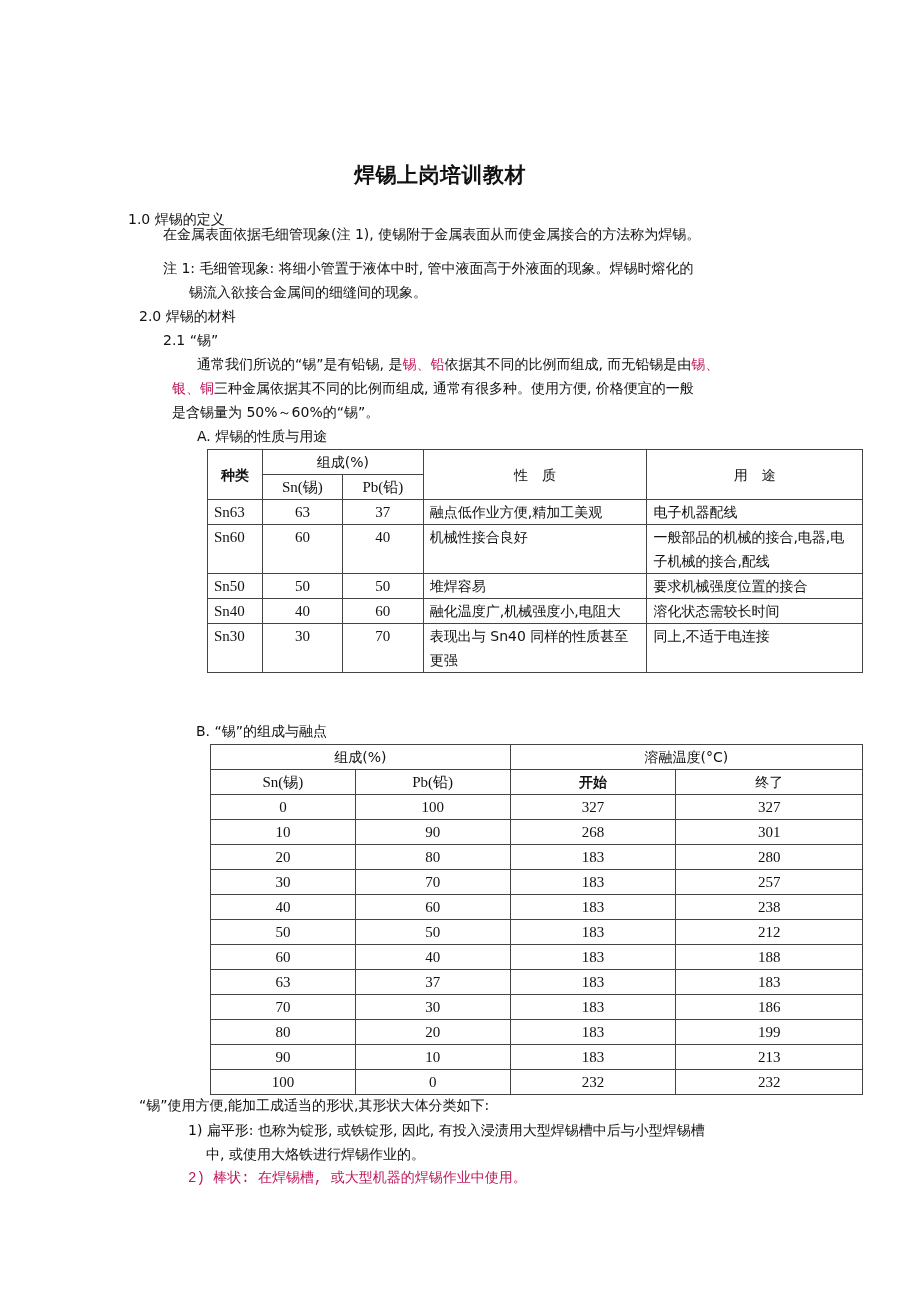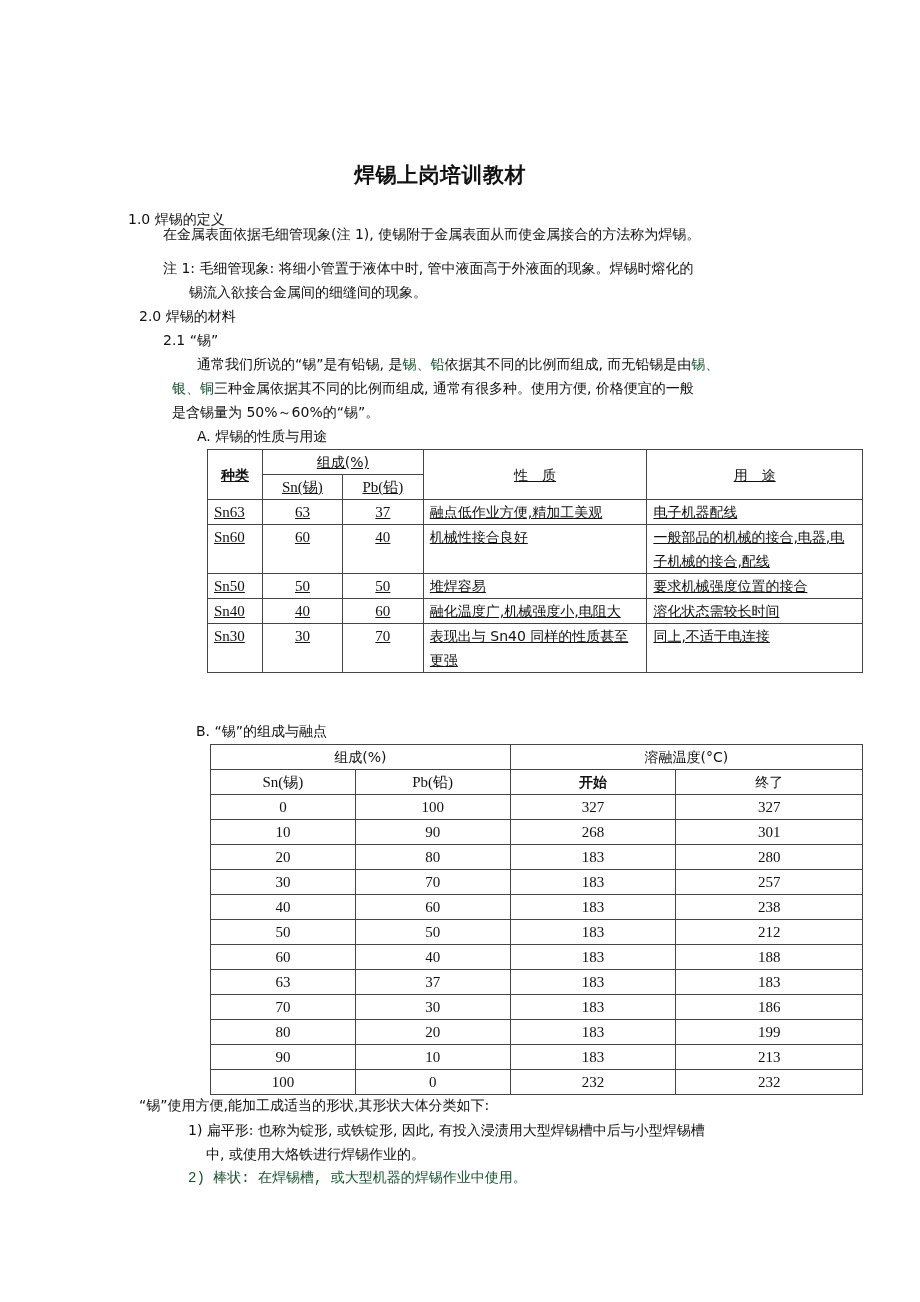--- a/index.html
+++ b/index.html
@@ -1,28 +1,28 @@
 <!DOCTYPE html>
 <html><head>
   <meta charset="utf-8">
   <style>
     html, body { margin: 0; padding: 0; background: #ffffff; }
     body { width: 920px; height: 1302px; position: relative; overflow: hidden;
            font-family: "DejaVu Sans", "Liberation Sans", sans-serif; color: #111; }
     .abs { position: absolute; white-space: nowrap; }
     .title { left: 0; width: 880px; text-align: center; top: 161px; font-size: 21px; font-weight: bold; letter-spacing: 0.5px; }
     .line { font-size: 14px; line-height: 24px; }
-    .red { color: #14532d; }
+    .red { color: #be185d; }
     .bold { font-weight: bold; }
     table { position: absolute; border-collapse: collapse; font-size: 14px; }
     td { border: 1px solid #444; padding: 0 6px; vertical-align: top; line-height: 24px; }
     .c { text-align: center; }
     .mid { vertical-align: middle; }
     .num { font-family: "Liberation Serif", "DejaVu Serif", serif; font-size: 15px; }
-    #tableA { left: 207px; top: 449px; width: 656px; text-decoration: underline; }
+    #tableA { left: 207px; top: 449px; width: 656px; }
     #tableB { left: 210px; top: 744px; width: 653px; }
     #tableB td { height: 24px; padding: 0; }
   </style>
 </head>
 <body>
 
 <div class="abs title">焊锡上岗培训教材</div>
 
 <div class="abs line" style="left:128px; top:207px;">1.0 焊锡的定义</div>
 <div class="abs line" style="left:163px; top:222px;">在金属表面依据毛细管现象(注 1), 使锡附于金属表面从而使金属接合的方法称为焊锡。</div>

